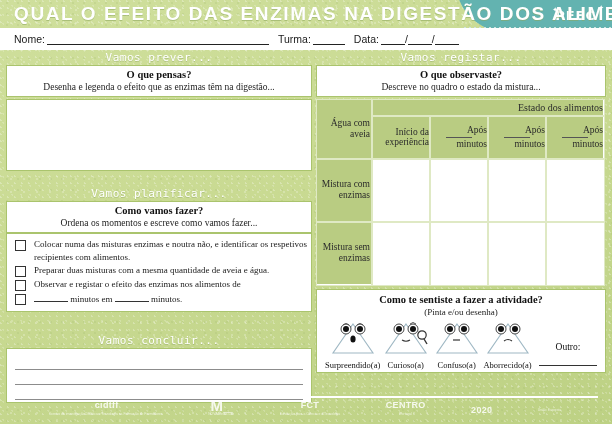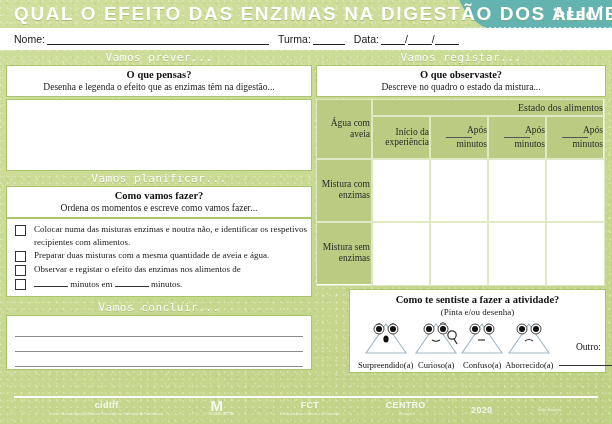--- a/index.html
+++ b/index.html
@@ -112,21 +112,21 @@
     text-align:right;vertical-align:middle;
     font-weight:normal;color:#2b2b2b;
   }
   .hdr-cell{background:#b9cc82;font-size:9.5px;padding:2px 0;}
   .hdr-span{background:#b9cc82;font-size:10px;padding:2px 0;}
   .side-cell{background:#b9cc82;font-size:9.5px;line-height:11px;width:52px;}
   .body-cell{background:#ffffff;height:60px;}
   .apos-line{display:block;border-bottom:1px solid #555;width:26px;margin:1px auto;height:1px;}
 
   
-  .feel-box{margin-top:4px;margin-left:33px;}
+  .feel-box{margin-top:4px;}
   .faces{display:flex;align-items:flex-end;padding:2px 4px 0 4px;}
   .face-item{width:60px;text-align:center;}
   .face-lbl{font-size:8.5px;color:#111;font-family:"Liberation Serif", serif;white-space:nowrap;}
   .outro{
     margin-left:6px;text-align:center;font-size:9.5px;color:#111;
     font-family:"Liberation Serif", serif;padding-bottom:4px;
   }
   .outro .u2{display:block;border-bottom:1px solid #333;width:58px;height:10px;margin-top:3px;}
 
   
@@ -176,21 +176,21 @@
 
   <div class="col-left">
 
     <div class="sec-head">Vamos prever...</div>
     <div class="white-box" style="padding:2px 4px 3px 4px;">
       <div class="q-title">O que pensas?</div>
       <div class="q-sub">Desenha e legenda o efeito que as enzimas têm na digestão...</div>
     </div>
     <div class="white-box draw-area"></div>
 
-    <div class="sec-head" style="margin-top:0;">Vamos planificar...</div>
+    <div class="sec-head" style="margin-top:15px;">Vamos planificar...</div>
     <div class="white-box" style="padding:2px 4px 3px 4px;">
       <div class="q-title">Como vamos fazer?</div>
       <div class="q-sub">Ordena os momentos e escreve como vamos fazer...</div>
     </div>
     <div class="white-box plan-list">
       <div class="plan-row">
         <span class="cbx"></span>
         <span class="plan-txt">Colocar numa das misturas enzimas e noutra não, e identificar os respetivos recipientes com alimentos.</span>
       </div>
       <div class="plan-row">
@@ -205,21 +205,21 @@
         <span class="cbx"></span>
         <span class="plan-txt">
           <span class="blank"></span>
           <span>minutos em</span>
           <span class="blank"></span>
           <span>minutos.</span>
         </span>
       </div>
     </div>
 
-    <div class="sec-head" style="margin-top:3px;">Vamos concluir...</div>
+    <div class="sec-head" style="margin-top:21px;">Vamos concluir...</div>
     <div class="white-box concl-lines">
       <div class="wline"></div>
       <div class="wline"></div>
       <div class="wline"></div>
     </div>
   </div>
 
   <div class="col-right">
 
     <div class="sec-head">Vamos registar...</div>

